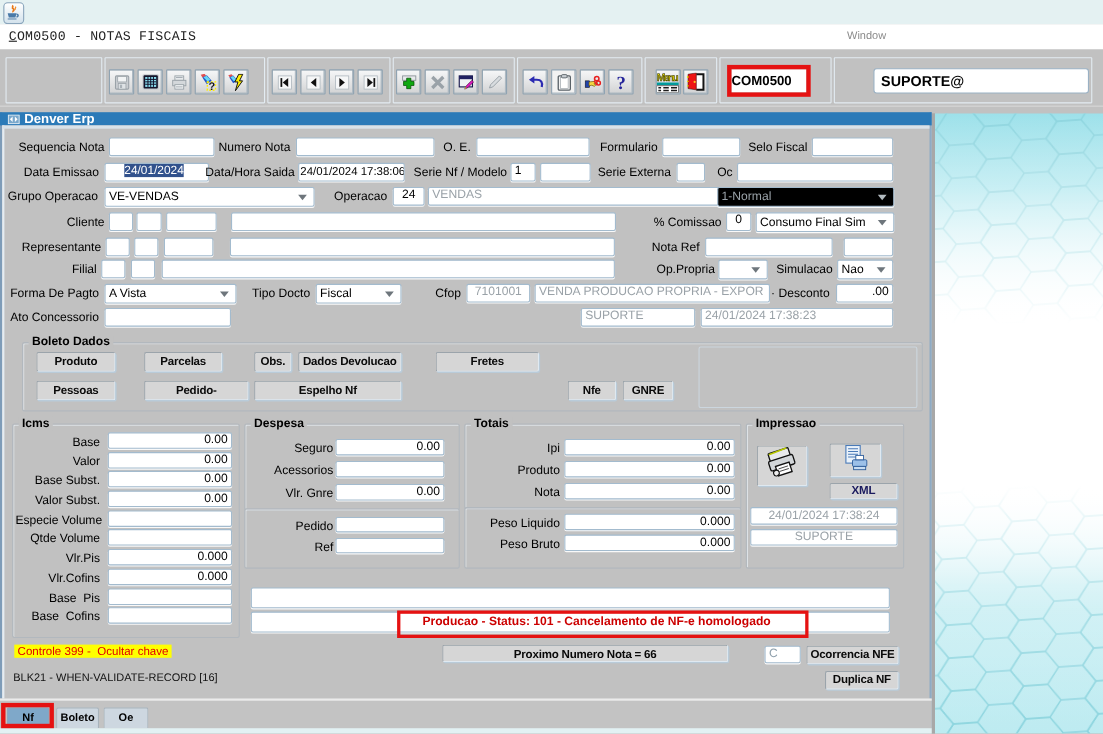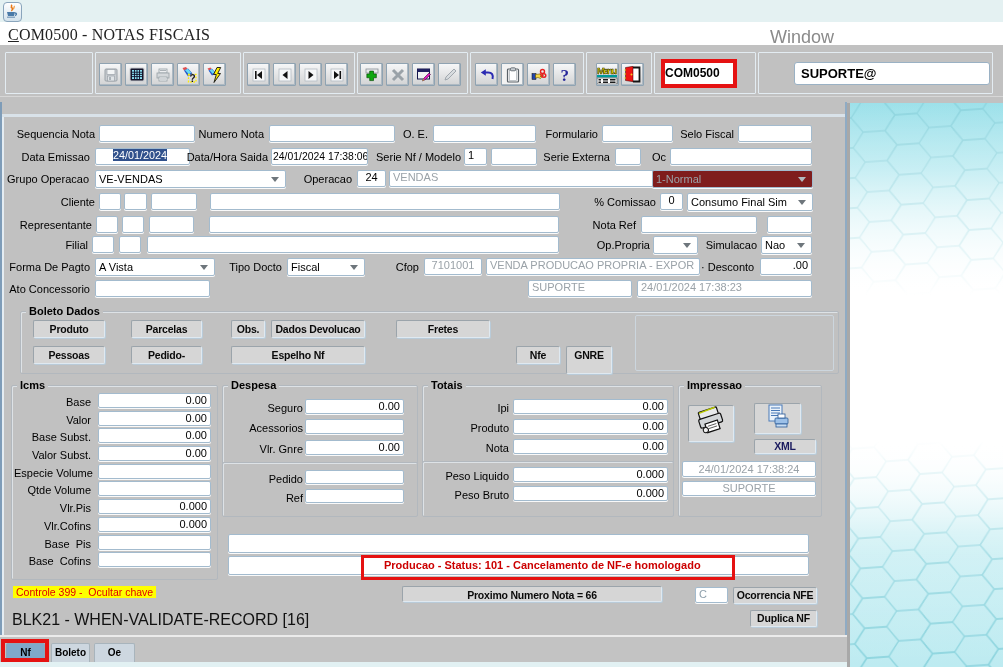--- a/index.html
+++ b/index.html
@@ -9,21 +9,21 @@
 .lb{position:absolute;font-size:11px;color:#000;text-align:right;white-space:nowrap}
 .f{position:absolute;background:#fff;border:1px solid #a3bbce;border-radius:2px;
   font-size:11px;color:#000;box-sizing:border-box;padding:0 3px;
   box-shadow:0 1px 0 rgba(255,255,255,.9);overflow:hidden;white-space:nowrap}
 .rt{text-align:right}
 .ct{text-align:center}
 .dis{color:#9aa2a8;font-weight:normal}
 .cb .ar{position:absolute;right:6px;top:50%;margin-top:-2px;width:0;height:0;
   border-left:4.5px solid transparent;border-right:4.5px solid transparent;border-top:5.5px solid #6e767c}
 .cbd .ar{border-top-color:#b2babf !important}
-.cbd{background:#7f1d1d}
+.cbd{background:#000000}
 .bt{position:absolute;background:#d6d6d6;border:1px solid;border-color:#9ba4ab #dfe9f1 #dfe9f1 #9ba4ab;
   border-radius:2px;font-size:10.5px;letter-spacing:-.2px;font-weight:bold;color:#0a0a0a;text-align:center;
   box-sizing:border-box;box-shadow:1px 1px 0 #b9cbd9;overflow:hidden;white-space:nowrap}
 .gb{position:absolute;border:1px solid #b2b8be;border-radius:2px;box-shadow:inset 1px 1px 0 #dde2e6}
 .gt{position:absolute;top:-7px;left:5px;background:#c1c1c1;padding:0 3px;font-size:11px;font-weight:bold}
 .tbb{position:absolute;top:63px;width:23px;height:23px;background:linear-gradient(180deg,#f6f7f8,#d2d3d4);
   border:1px solid #8fa3b2;border-radius:1px;box-sizing:border-box;
   display:flex;align-items:center;justify-content:center;box-shadow:inset -1px -1px 0 #aeb9c2}
 .sec{position:absolute;top:52px;height:40px;border:1px solid #e3ecf2;border-radius:1px}
 .red{position:absolute;border:3px solid #e51212;background:transparent;z-index:50}
@@ -35,22 +35,22 @@
 <div class="ab" style="left:3px;top:2px;width:17px;height:18px;background:linear-gradient(180deg,#fff,#d3e2ec);border:1px solid #8aa5bc;border-radius:4px">
 <svg width="15" height="16" viewBox="0 0 15 16">
 <path d="M7 2 C9 3 6 4 8 5 C10 6 7 7 8 8" stroke="#e87818" stroke-width="1.6" fill="none"></path>
 <path d="M10 3 C11 4 9 5 10 6" stroke="#f09030" stroke-width="1.2" fill="none"></path>
 <path d="M3 9 h8 l-1 4 h-6 z" fill="#4a7aa8"></path>
 <path d="M11 10 c2 0 2 2 0 2.5" stroke="#4a7aa8" stroke-width="1.3" fill="none"></path>
 <rect x="3" y="13.5" width="8" height="1.5" fill="#8aa8c4"></rect>
 </svg></div>
 
 <div class="ab" style="left:0;top:22px;width:1003px;height:23px;background:#fff"></div>
-<div class="ab" style="left:8px;top:26px;font-family:Liberation Serif, serif;font-size:16px;color:#222;letter-spacing:.2px"><span style="text-decoration:underline">C</span>OM0500 - NOTAS FISCAIS</div>
-<div class="ab" style="left:770px;top:27px;font-size:18px;color:#8a8a8a">Window</div>
+<div class="ab" style="left:8px;top:26px;font-family:Liberation Mono, monospace;font-size:12px;color:#222;letter-spacing:.2px"><span style="text-decoration:underline">C</span>OM0500 - NOTAS FISCAIS</div>
+<div class="ab" style="left:770px;top:27px;font-size:10px;color:#8a8a8a">Window</div>
 
 <div class="ab" style="left:0;top:45px;width:1003px;height:58px;background:#c1c1c1"></div>
 <div class="ab" style="left:0;top:96px;width:1003px;height:1px;background:#d7d7d7"></div>
 <div class="sec" style="left:5px;width:86px"></div>
 <div class="sec" style="left:95px;width:144px"></div>
 <div class="sec" style="left:243px;width:110px"></div>
 <div class="sec" style="left:357px;width:109px"></div>
 <div class="sec" style="left:470px;width:112px"></div>
 <div class="sec" style="left:586px;width:64px"></div>
 <div class="sec" style="left:654px;width:100px"></div>
@@ -220,20 +220,28 @@
 <stop offset="1" stop-color="#fff" stop-opacity="0"></stop>
 </linearGradient>
 </defs>
 <rect width="153" height="564" fill="url(#bgg)"></rect>
 <rect width="153" height="564" fill="url(#hex)"></rect>
 <rect width="153" height="564" fill="url(#fade)"></rect>
 </svg>
 </div>
 
 <div class="ab" id="win" style="left:0;top:102px;width:847px;height:560px;background:#c1c1c1;border-left:2px solid #7e9cb8;border-right:2px solid #8fabc4;box-sizing:border-box">
+  <div class="ab" style="left:-2px;top:0;width:847px;height:12px;background:#2b7ab8;overflow:hidden">
+    <svg class="ab" style="left:7px;top:2px" width="11" height="9">
+        <rect x="0.5" y="0.5" width="10" height="8" fill="#7aa8cc" stroke="#e8f0f6"></rect>
+        <path d="M4.5 2 L2 4.5 L4.5 7 Z" fill="#fff"></path>
+        <path d="M6.5 2 L9 4.5 L6.5 7 Z" fill="#fff"></path>
+      </svg>
+    <div class="ab" style="left:22px;top:-1px;font-size:12px;font-weight:bold;color:#fff">Denver Erp</div>
+  </div>
 <div class="ab" style="left:0;top:12px;width:2px;height:548px;background:#e4ecf2"></div>
 <div class="ab" style="left:0;top:12px;width:843px;height:3px;background:#d9e2e9"></div>
 </div>
 
 <div class="lb" style="left:0px;top:128px;width:95px">Sequencia Nota</div>
 <div class="f" style="left:99px;top:125px;width:96px;height:17px"></div>
 <div class="lb" style="left:180px;top:128px;width:84px">Numero Nota</div>
 <div class="f" style="left:269px;top:125px;width:126px;height:17px"></div>
 <div class="lb" style="left:380px;top:128px;width:48px">O. E.</div>
 <div class="f" style="left:433px;top:125px;width:103px;height:17px"></div>
@@ -308,24 +316,24 @@
 <div class="gb" style="left:20px;top:311px;width:817px;height:61px">
     <span class="gt">Boleto Dados</span>
   </div>
 <div class="ab" style="left:635px;top:315px;width:197px;height:54px;border:1px solid #ccd6de;border-radius:2px"></div>
 <div class="bt" style="left:33px;top:320px;width:72px;height:18px;line-height:16px">Produto</div>
 <div class="bt" style="left:131px;top:320px;width:71px;height:18px;line-height:16px">Parcelas</div>
 <div class="bt" style="left:231px;top:320px;width:34px;height:18px;line-height:16px">Obs.</div>
 <div class="bt" style="left:271px;top:320px;width:94px;height:18px;line-height:16px">Dados Devolucao</div>
 <div class="bt" style="left:396px;top:320px;width:94px;height:18px;line-height:16px">Fretes</div>
 <div class="bt" style="left:33px;top:346px;width:72px;height:18px;line-height:16px">Pessoas</div>
-<div class="bt" style="left:131px;top:346px;width:71px;height:18px;line-height:16px">Pedido-</div>
+<div class="bt" style="left:131px;top:346px;width:95px;height:18px;line-height:16px">Pedido-</div>
 <div class="bt" style="left:231px;top:346px;width:134px;height:18px;line-height:16px">Espelho Nf</div>
 <div class="bt" style="left:516px;top:346px;width:44px;height:18px;line-height:16px">Nfe</div>
-<div class="bt" style="left:566px;top:346px;width:46px;height:28px;line-height:16px">GNRE</div>
+<div class="bt" style="left:566px;top:346px;width:46px;height:18px;line-height:16px">GNRE</div>
 
 <div class="gb" style="left:11px;top:385px;width:205px;height:193px">
     <span class="gt">Icms</span>
   </div>
 <div class="lb" style="left:31px;top:396px;width:60px">Base</div>
 <div class="f rt" style="left:98px;top:393px;width:113px;height:15px;line-height:13px">0.00</div>
 <div class="lb" style="left:31px;top:414px;width:60px">Valor</div>
 <div class="f rt" style="left:98px;top:411px;width:113px;height:15px;line-height:13px">0.00</div>
 <div class="lb" style="left:25px;top:431px;width:66px">Base Subst.</div>
 <div class="f rt" style="left:98px;top:428px;width:113px;height:15px;line-height:13px">0.00</div>
@@ -398,21 +406,21 @@
 <div class="f dis ct" style="left:682px;top:461px;width:134px;height:16px;line-height:14px">24/01/2024 17:38:24</div>
 <div class="f dis ct" style="left:682px;top:481px;width:134px;height:15px;line-height:13px">SUPORTE</div>
 
 <div class="f" style="left:228px;top:534px;width:581px;height:19px"></div>
 <div class="f" style="left:228px;top:556px;width:581px;height:19px;line-height:17px;color:#cc0000;font-weight:bold;padding-left:155px">Producao - Status: 101 - Cancelamento de NF-e homologado</div>
 
 <div class="ab" style="left:13px;top:586px;background:#ffff00;color:#e00000;font-size:10.5px;padding:0 3px;line-height:12px">Controle 399 -&nbsp; Ocultar chave</div>
 <div class="bt" style="left:402px;top:586px;width:260px;height:16px;line-height:17px">Proximo Numero Nota = 66</div>
 <div class="f" style="left:695px;top:587px;width:33px;height:16px;color:#8fa0ac">C</div>
 <div class="bt" style="left:733px;top:587px;width:84px;height:17px;line-height:15px">Ocorrencia NFE</div>
-<div class="ab" style="left:12px;top:611px;font-size:16px;color:#111">BLK21 - WHEN-VALIDATE-RECORD [16]</div>
+<div class="ab" style="left:12px;top:611px;font-size:10px;color:#111">BLK21 - WHEN-VALIDATE-RECORD [16]</div>
 <div class="bt" style="left:750px;top:610px;width:67px;height:17px;line-height:15px">Duplica NF</div>
 
 <div class="ab" style="left:0;top:635px;width:847px;height:27px;background:#c3c3c3;border-top:2px solid #ebebeb;box-sizing:border-box"></div>
 <div class="ab" style="left:6px;top:643px;width:39px;height:19px;background:#7fa8c9;border:1px solid #8fa6b8;border-bottom:none;border-radius:2px 2px 0 0;font-size:10px;font-weight:bold;text-align:center;line-height:18px;box-sizing:border-box">Nf</div>
 <div class="ab" style="left:51px;top:643px;width:39px;height:19px;background:#cdd7e0;border:1px solid #a8b4bc;border-bottom:none;border-radius:2px 2px 0 0;font-size:10px;font-weight:bold;text-align:center;line-height:18px;box-sizing:border-box">Boleto</div>
 <div class="ab" style="left:94px;top:643px;width:41px;height:19px;background:#cdd7e0;border:1px solid #a8b4bc;border-bottom:none;border-radius:2px 2px 0 0;font-size:10px;font-weight:bold;text-align:center;line-height:18px;box-sizing:border-box">Oe</div>
 
 <div class="ab" style="left:0;top:662px;width:847px;height:5px;background:#e2f1f3"></div>
 
 <div class="red" style="left:661px;top:59px;width:76px;height:29px;border-width:4px;box-sizing:border-box"></div>

